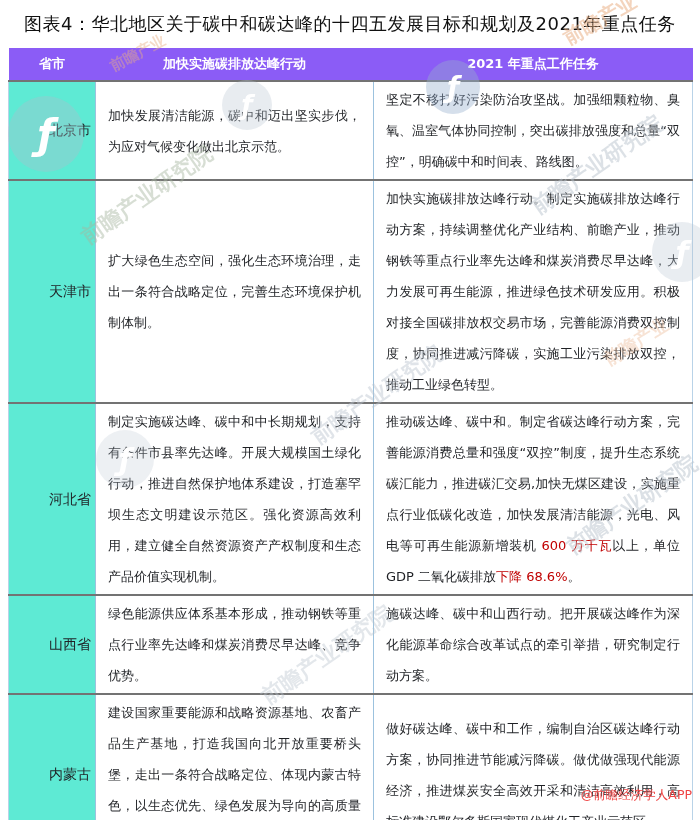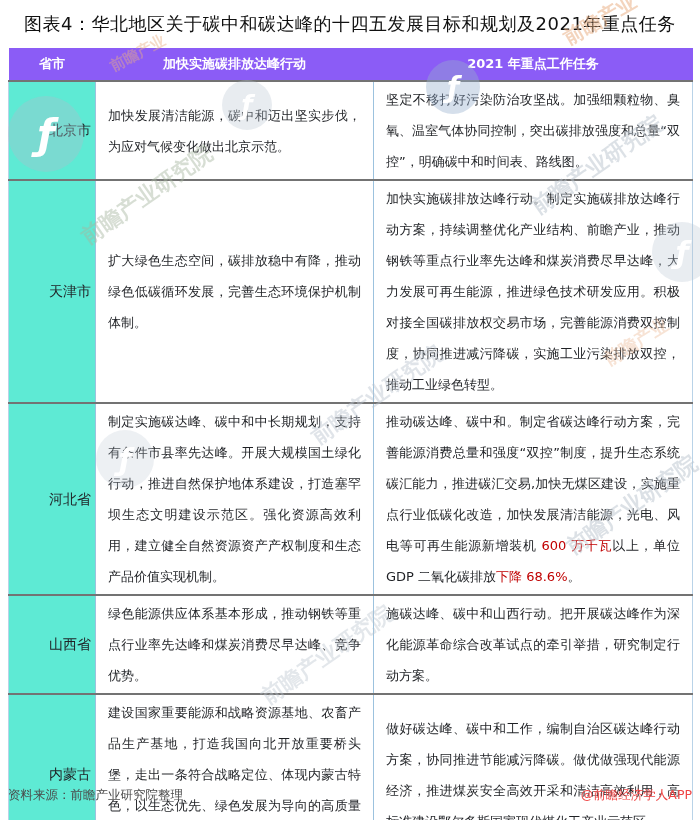--- a/index.html
+++ b/index.html
@@ -57,21 +57,21 @@
         </tr>
       </thead>
       <tbody>
         <tr>
           <td class="province">北京市</td>
           <td class="plan">加快发展清洁能源，碳中和迈出坚实步伐，为应对气候变化做出北京示范。</td>
           <td class="task">坚定不移打好污染防治攻坚战。加强细颗粒物、臭氧、温室气体协同控制，突出碳排放强度和总量“双控”，明确碳中和时间表、路线图。</td>
         </tr>
         <tr>
           <td class="province">天津市</td>
-          <td class="plan">扩大绿色生态空间，碳排放稳中有降，推动绿色低碳循环发展，完善生态环境保护机制体制。</td>
+          <td class="plan">扩大绿色生态空间，强化生态环境治理，走出一条符合战略定位，完善生态环境保护机制体制。</td>
           <td class="task">加快实施碳排放达峰行动。制定实施碳排放达峰行动方案，持续调整优化产业结构、前瞻产业，推动钢铁等重点行业率先达峰和煤炭消费尽早达峰，大力发展可再生能源，推进绿色技术研发应用。积极对接全国碳排放权交易市场，完善能源消费双控制度，协同推进减污降碳，实施工业污染排放双控，推动工业绿色转型。</td>
         </tr>
         <tr>
           <td class="province">河北省</td>
           <td class="plan">制定实施碳达峰、碳中和中长期规划，支持有条件市县率先达峰。开展大规模国土绿化行动，推进自然保护地体系建设，打造塞罕坝生态文明建设示范区。强化资源高效利用，建立健全自然资源资产产权制度和生态产品价值实现机制。</td>
           <td class="task"><span>推动碳达峰、碳中和。制定省碳达峰行动方案，完善能源消费总量和强度“双控”制度，提升生态系统碳汇能力，推进碳汇交易,加快无煤区建设，实施重点行业低碳化改造，加快发展清洁能源，光电、风电等可再生能源新增装机 </span><span class="red">600 万千瓦</span><span>以上，单位 GDP 二氧化碳排放</span><span class="red">下降 68.6%</span><span>。</span></td>
         </tr>
         <tr>
           <td class="province">山西省</td>
           <td class="plan">绿色能源供应体系基本形成，推动钢铁等重点行业率先达峰和煤炭消费尽早达峰、竞争优势。</td>
@@ -94,16 +94,15 @@
 
   <div class="wm wm-text" style="left:560px; top:6px; font-size:20px; color:rgba(233,176,134,0.55); transform:rotate(-30deg);">前瞻产业</div>
   <div class="wm wm-text" style="left:108px; top:44px; font-size:15px; color:rgba(233,176,134,0.45); transform:rotate(-28deg);">前瞻产业</div>
   <div class="wm wm-text" style="left:70px; top:180px; font-size:22px; color:rgba(166,181,160,0.45);">前瞻产业研究院</div>
   <div class="wm wm-text" style="left:520px; top:150px; font-size:22px; color:rgba(186,195,206,0.50);">前瞻产业研究院</div>
   <div class="wm wm-text" style="left:300px; top:380px; font-size:22px; color:rgba(186,195,206,0.45);">前瞻产业研究院</div>
   <div class="wm wm-text" style="left:555px; top:490px; font-size:22px; color:rgba(186,195,206,0.50);">前瞻产业研究院</div>
   <div class="wm wm-text" style="left:250px; top:640px; font-size:22px; color:rgba(186,195,206,0.40);">前瞻产业研究院</div>
   <div class="wm wm-text" style="left:600px; top:330px; font-size:18px; color:rgba(233,176,134,0.35); transform:rotate(-32deg);">前瞻产业</div>
 
-  <div class="source">资料来源：前瞻产业研究院整理</div>
   <div class="credit">@前瞻经济学人APP</div>
 
 </div>
 
 </body></html>

